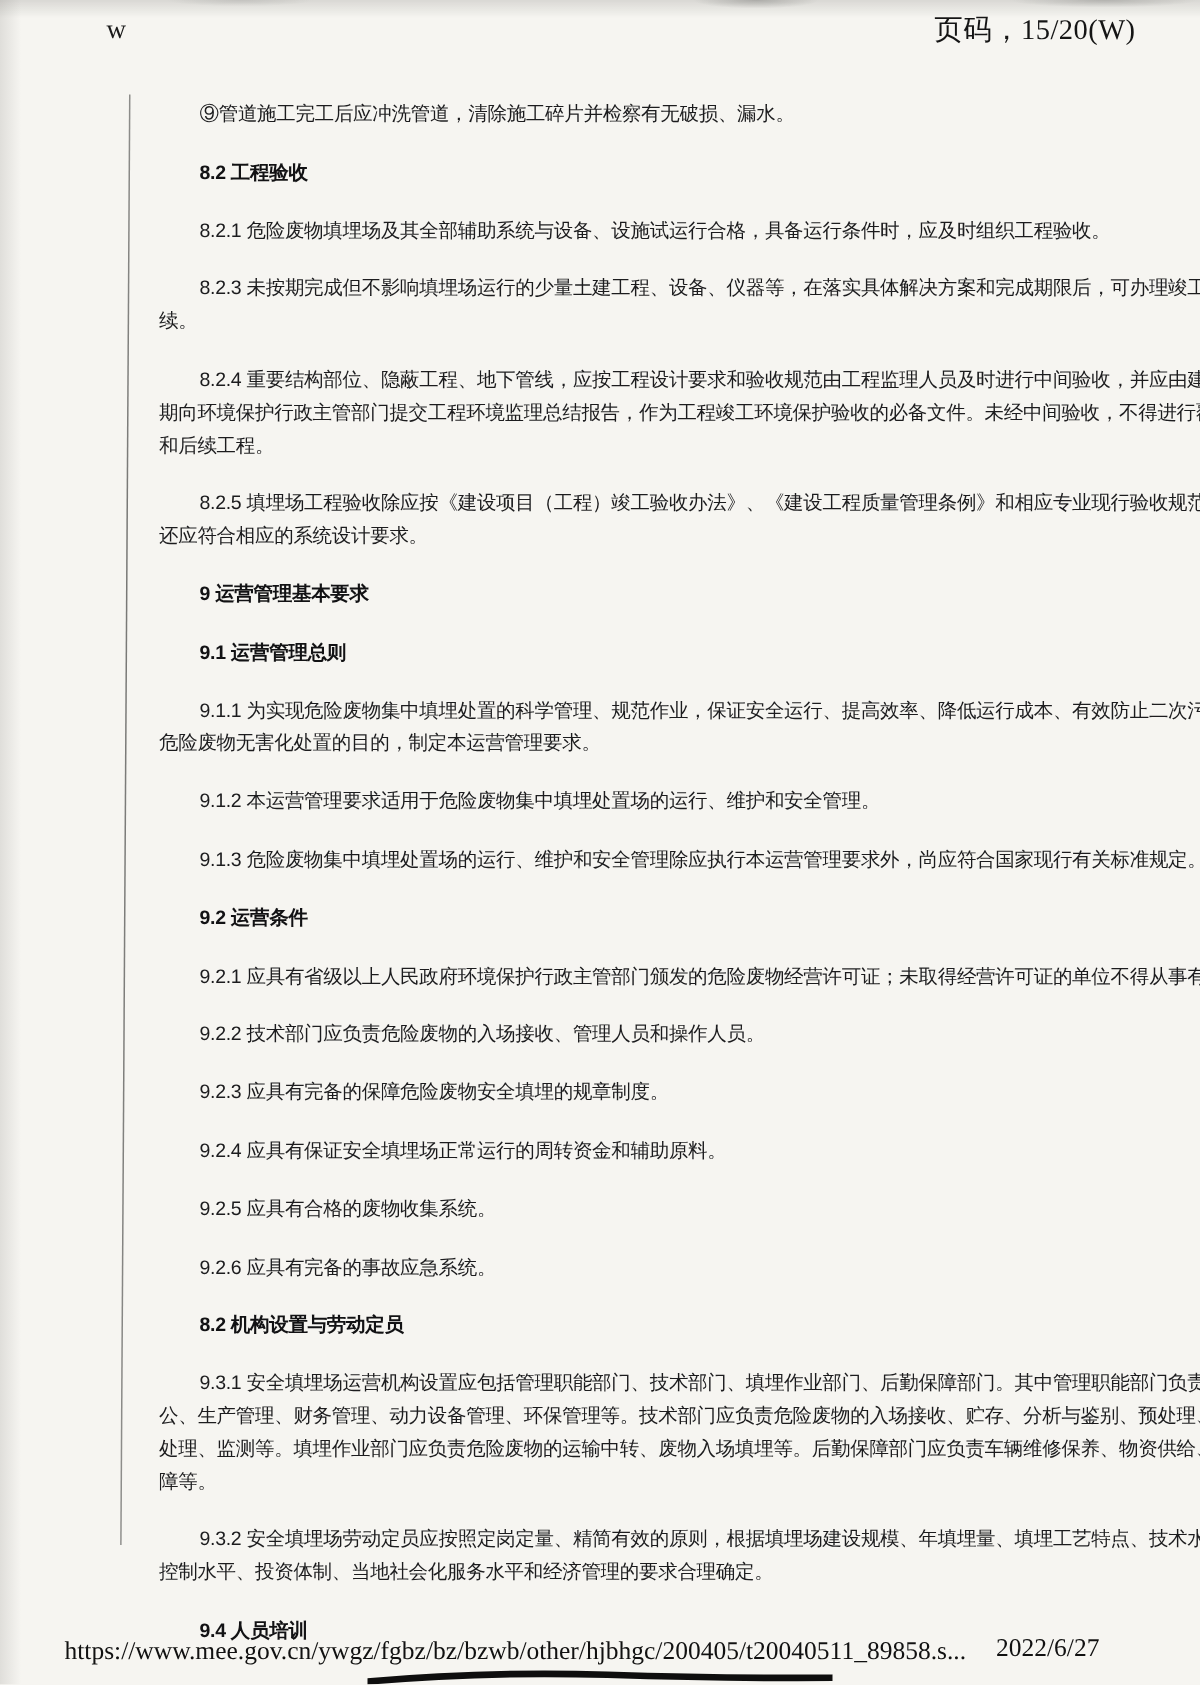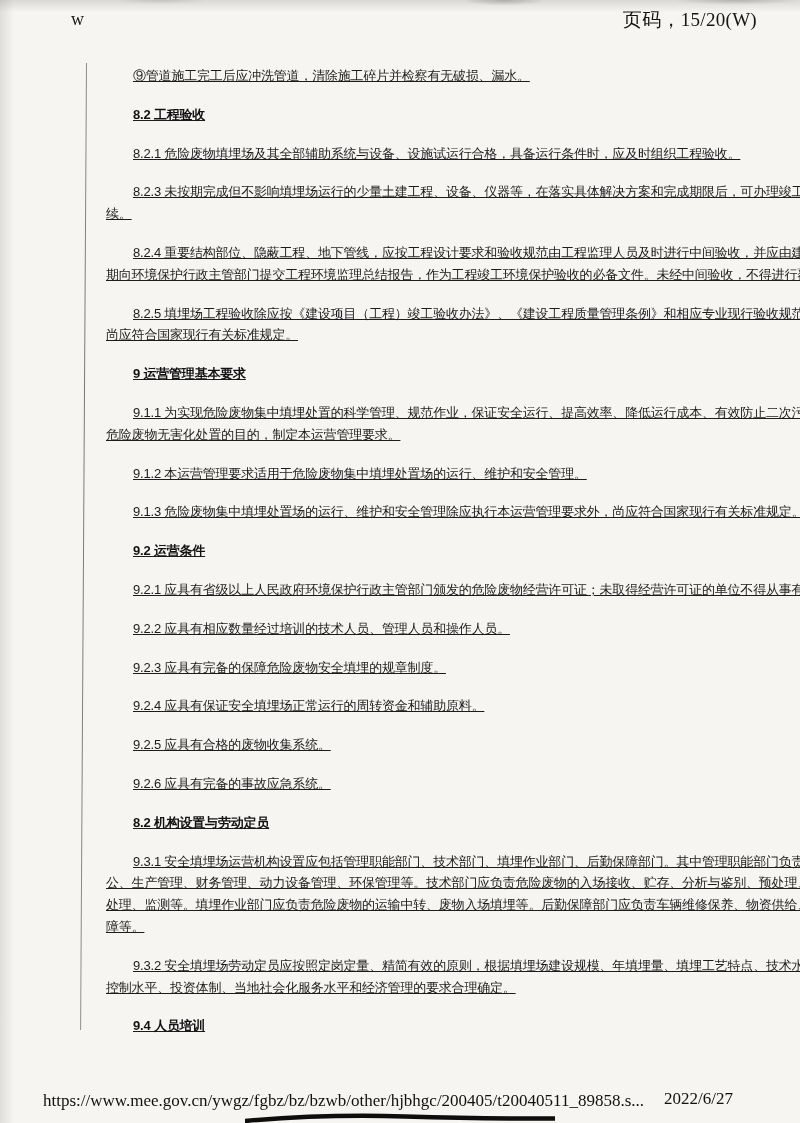--- a/index.html
+++ b/index.html
@@ -32,21 +32,21 @@
     position:absolute;left:71px;top:9px;
     font-family:"Liberation Serif",serif;font-size:18px;color:#1a1a1a;
   }
   .header-page{
     position:absolute;right:43px;top:7px;
     font-family:"Liberation Serif",serif;font-size:19px;color:#151515;
     letter-spacing:.3px;
   }
   .doc-body{
     position:absolute;left:106px;top:65px;width:694px;
-    color:#1c1c1e;font-size:13px;line-height:21.8px;letter-spacing:-0.2px;text-decoration:underline;
+    color:#1c1c1e;font-size:13px;line-height:21.8px;letter-spacing:-0.2px;
   }
   .para{margin:0;padding:0;}
   .para + .para{margin-top:17px;}
   .line{
     white-space:nowrap;overflow:hidden;height:21.8px;
   }
   .line.first{padding-left:27px;}
   .para.heading .line{font-weight:700;color:#121214;}
   .footer-url{
     position:absolute;left:43px;top:1091px;
@@ -79,46 +79,50 @@
     <div class="para body">
       <div class="line first">8.2.1 危险废物填埋场及其全部辅助系统与设备、设施试运行合格，具备运行条件时，应及时组织工程验收。</div>
     </div>
     <div class="para body">
       <div class="line first">8.2.3 未按期完成但不影响填埋场运行的少量土建工程、设备、仪器等，在落实具体解决方案和完成期限后，可办理竣工验收手</div>
       <div class="line">续。</div>
     </div>
     <div class="para body">
       <div class="line first">8.2.4 重要结构部位、隐蔽工程、地下管线，应按工程设计要求和验收规范由工程监理人员及时进行中间验收，并应由建设单位定</div>
       <div class="line">期向环境保护行政主管部门提交工程环境监理总结报告，作为工程竣工环境保护验收的必备文件。未经中间验收，不得进行覆盖</div>
+      <div class="line">和后续工程。</div>
     </div>
     <div class="para body">
       <div class="line first">8.2.5 填埋场工程验收除应按《建设项目（工程）竣工验收办法》、《建设工程质量管理条例》和相应专业现行验收规范执行外，</div>
-      <div class="line">尚应符合国家现行有关标准规定。</div>
+      <div class="line">还应符合相应的系统设计要求。</div>
     </div>
     <div class="para heading">
       <div class="line first">9 运营管理基本要求</div>
+    </div>
+    <div class="para heading">
+      <div class="line first">9.1 运营管理总则</div>
     </div>
     <div class="para body">
       <div class="line first">9.1.1 为实现危险废物集中填埋处置的科学管理、规范作业，保证安全运行、提高效率、降低运行成本、有效防止二次污染，</div>
       <div class="line">危险废物无害化处置的目的，制定本运营管理要求。</div>
     </div>
     <div class="para body">
       <div class="line first">9.1.2 本运营管理要求适用于危险废物集中填埋处置场的运行、维护和安全管理。</div>
     </div>
     <div class="para body">
       <div class="line first">9.1.3 危险废物集中填埋处置场的运行、维护和安全管理除应执行本运营管理要求外，尚应符合国家现行有关标准规定。</div>
     </div>
     <div class="para heading">
       <div class="line first">9.2 运营条件</div>
     </div>
     <div class="para body">
       <div class="line first">9.2.1 应具有省级以上人民政府环境保护行政主管部门颁发的危险废物经营许可证；未取得经营许可证的单位不得从事有关危险废</div>
     </div>
     <div class="para body">
-      <div class="line first">9.2.2 应具有相应数量经过培训的技术人员、管理人员和操作人员。</div>
+      <div class="line first">9.2.2 技术部门应负责危险废物的入场接收、管理人员和操作人员。</div>
     </div>
     <div class="para body">
       <div class="line first">9.2.3 应具有完备的保障危险废物安全填埋的规章制度。</div>
     </div>
     <div class="para body">
       <div class="line first">9.2.4 应具有保证安全填埋场正常运行的周转资金和辅助原料。</div>
     </div>
     <div class="para body">
       <div class="line first">9.2.5 应具有合格的废物收集系统。</div>
     </div>

